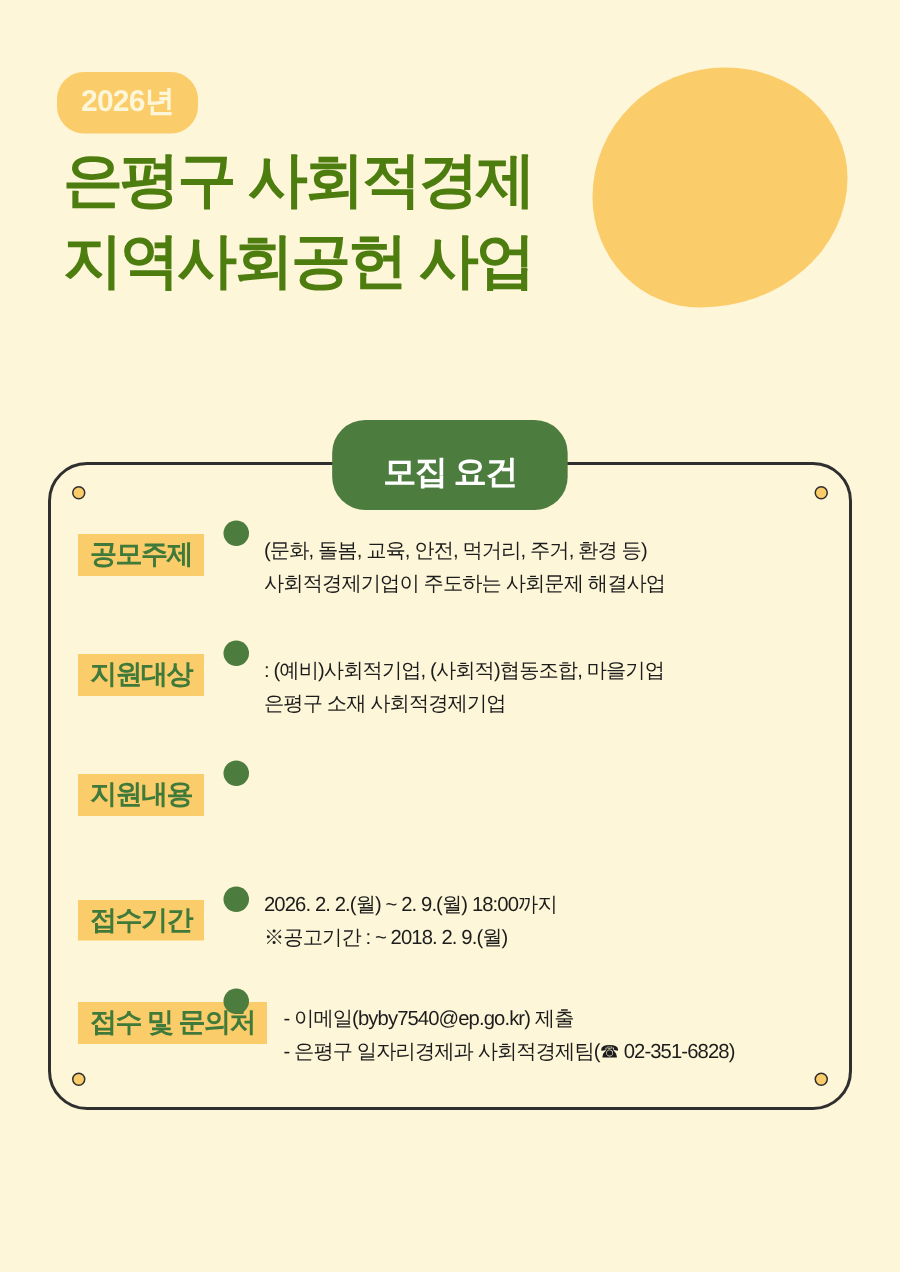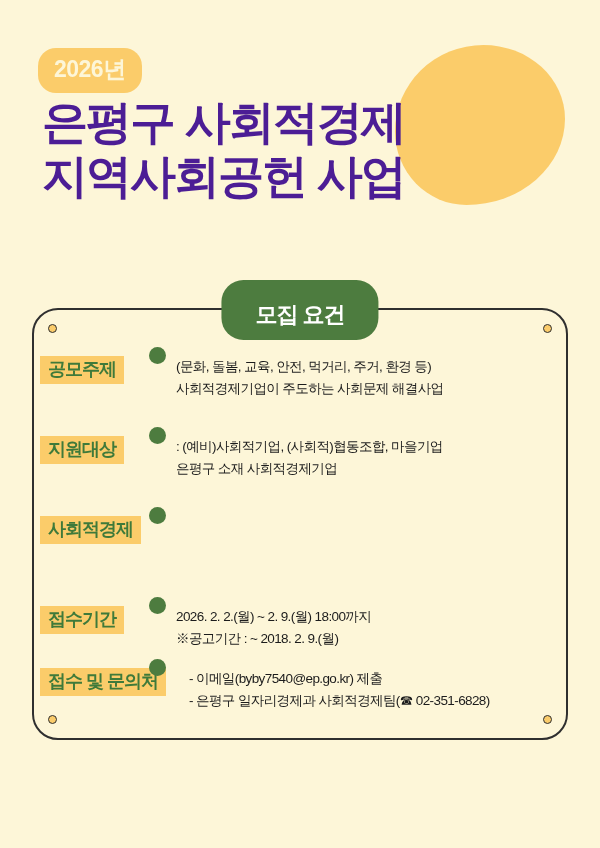--- a/index.html
+++ b/index.html
@@ -31,32 +31,32 @@
     height: 160px;
     background: #fbcc6a;
     border-radius: 52% 48% 58% 42% / 54% 46% 54% 46%;
   }
   .year-badge {
     position: absolute;
     left: 38px;
     top: 48px;
     background: #fbcc6a;
     color: #fdf6d8;
-    font-size: 23px;
+    font-size: 20px;
     font-weight: bold;
     padding: 6px 16px 8px 16px;
     border-radius: 18px;
     letter-spacing: -0.5px;
   }
   .title-line {
     position: absolute;
     left: 42px;
-    font-size: 46px;
-    font-weight: bold;
-    color: #4c1d95;
+    font-size: 40px;
+    font-weight: bold;
+    color: #4d7c0f;
     letter-spacing: -2px;
     white-space: nowrap;
   }
   .title-line.l1 { top: 92px; }
   .title-line.l2 { top: 146px; }
 
   
   .card {
     position: absolute;
     left: 32px;
@@ -110,21 +110,21 @@
     align-items: flex-start;
     left: 0;
     width: 536px;
   }
   .label-wrap {
     position: relative;
     width: 140px;
     flex: 0 0 140px;
     display: flex;
     justify-content: flex-start;
-    padding-left: 8px;
+    padding-left: 20px;
     box-sizing: border-box;
   }
   .label {
     display: inline-block;
     background: #fbcc6a;
     color: #3f7a3a;
     font-size: 18px;
     font-weight: bold;
     padding: 3px 8px 4px 8px;
     letter-spacing: -1px;
@@ -206,26 +206,26 @@
       <span class="dot"></span>
     </div>
     <div class="content">
       <span class="ln">: (예비)사회적기업, (사회적)협동조합, 마을기업</span>
       <span class="ln">은평구 소재 사회적경제기업</span>
     </div>
   </div>
 
   <div class="row" style="top:208px;">
     <div class="label-wrap">
-      <span class="label">사회적경제</span>
-      <span class="dot"></span>
-    </div>
-  </div>
-
-  <div class="row" style="top:298px;">
+      <span class="label">지원내용</span>
+      <span class="dot"></span>
+    </div>
+  </div>
+
+  <div class="row" style="top:284px;align-items:center;">
     <div class="label-wrap">
       <span class="label">접수기간</span>
       <span class="dot"></span>
     </div>
     <div class="content">
       <span class="ln">2026. 2. 2.(월) ~ 2. 9.(월) 18:00까지</span>
       <span class="ln">※공고기간 : ~ 2018. 2. 9.(월)</span>
     </div>
   </div>
 

